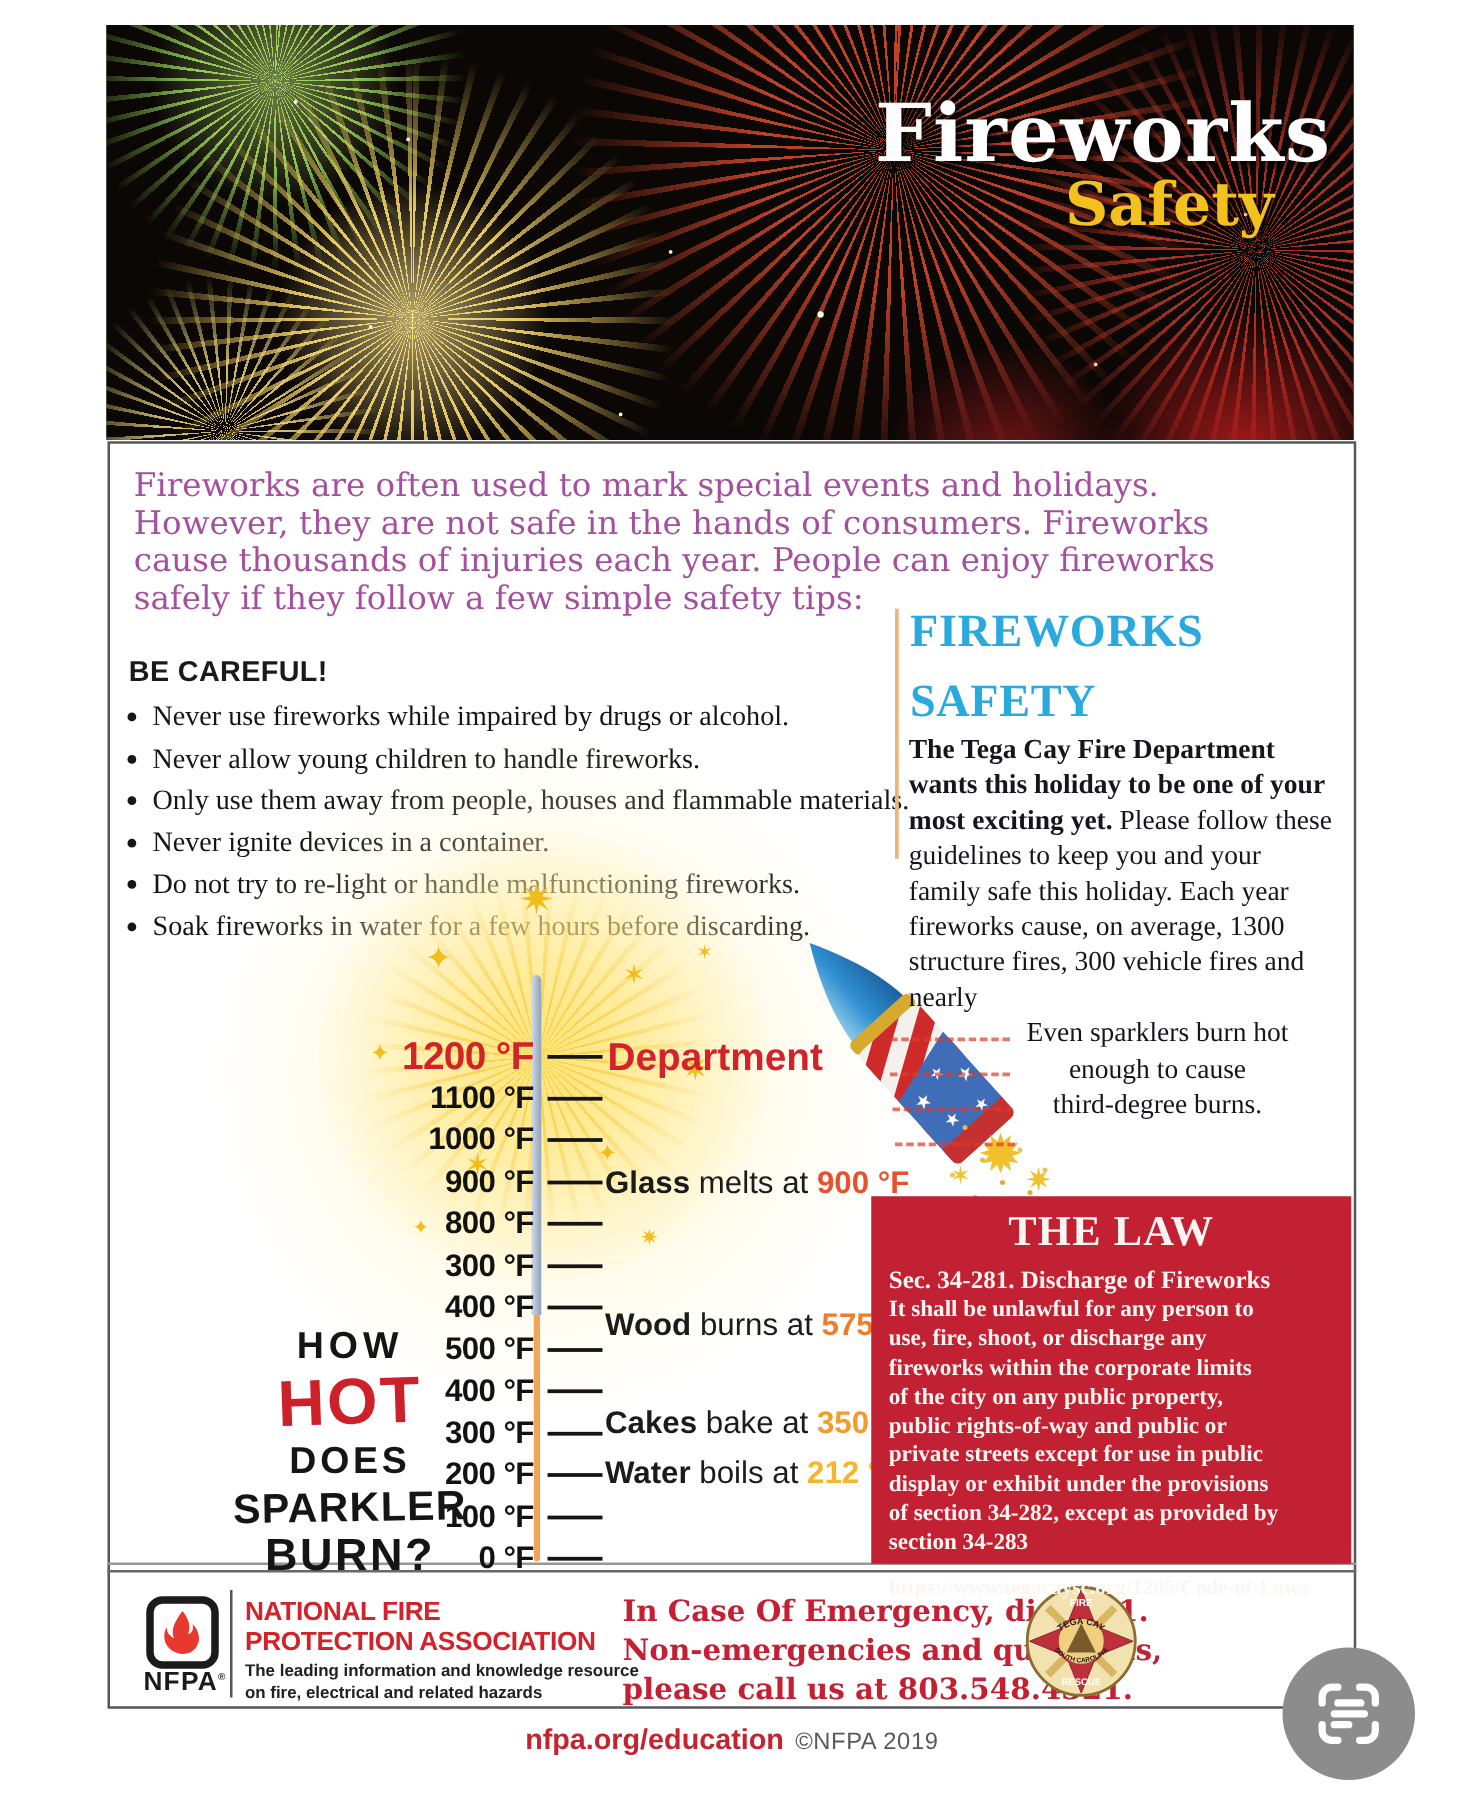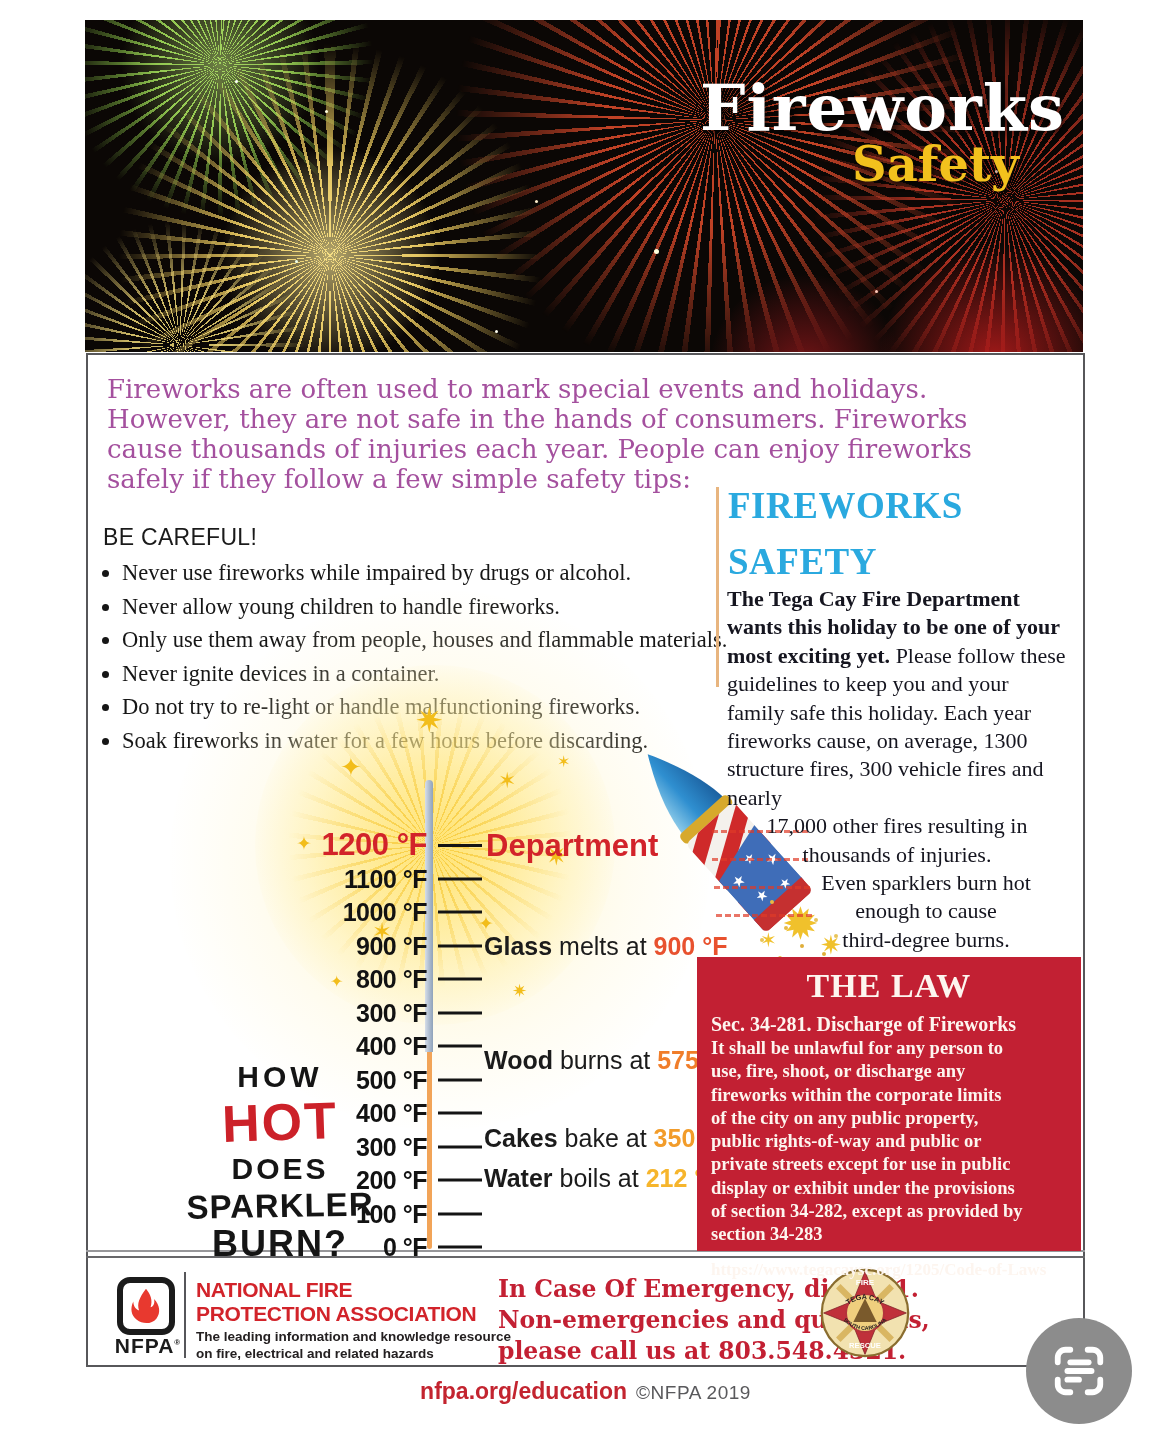--- a/index.html
+++ b/index.html
@@ -31,21 +31,21 @@
     font-size:64px;color:#ffffff;letter-spacing:1px;text-shadow:3px 4px 8px rgba(0,0,0,.9);}
   .photo-sub{position:absolute;right:64px;top:116px;font-family:"DejaVu Serif",serif;font-weight:bold;
     font-size:48px;color:#f3c11d;text-shadow:2px 3px 6px rgba(0,0,0,.9);}
 
   
   .frame{position:absolute;left:86px;top:353px;width:995px;height:1010px;border:2px solid #57575a;background:#fff;}
 
   .intro{position:absolute;left:107px;top:374px;width:918px;font-family:"DejaVu Serif",serif;
     font-size:26px;line-height:30px;color:#a4509e;}
 
-  .be-careful{position:absolute;left:103px;top:524px;font-size:23px;font-weight:normal;color:#1a1a1a;letter-spacing:.3px;}
+  .be-careful{position:absolute;left:103px;top:524px;font-size:23px;font-weight:bold;color:#1a1a1a;letter-spacing:.3px;}
   .bullets{position:absolute;left:100px;top:556px;width:625px;margin:0;padding-left:22px;
     font-family:"Liberation Serif",serif;font-size:22.5px;line-height:33.5px;color:#161616;}
   .bullets li{margin:0;}
 
   
   .tan-rule{position:absolute;left:716px;top:487px;width:3px;height:200px;background:#e8b57f;}
   .fw-heading{position:absolute;left:728px;top:478px;font-family:"Liberation Serif",serif;font-weight:bold;
     font-size:37px;line-height:56px;color:#2aa9df;letter-spacing:.5px;}
   .right-col{position:absolute;left:727px;top:585px;width:340px;font-family:"Liberation Serif",serif;
     font-size:22px;line-height:28.4px;color:#15151f;z-index:3;}
@@ -162,22 +162,20 @@
     <li>Soak fireworks in water for a few hours before discarding.</li>
   </ul>
 
   <div class="tan-rule"></div>
   <div class="fw-heading">
     <div>FIREWORKS</div>
     <div>SAFETY</div>
   </div>
   <div class="right-col">
     <div class="lead"><b>The Tega Cay Fire Department wants this holiday to be one of your most exciting yet.</b><span> Please follow these guidelines to keep you and your family safe this holiday. Each year fireworks cause, on average, 1300 structure fires, 300 vehicle fires and nearly</span></div>
-    <div class="wrap-center">17,000 other fires resulting in
-thousands of injuries.</div>
     <div class="wrap-right">Even sparklers burn hot
 enough to cause
 third-degree burns.</div>
   </div>
 
   <div class="glow1"></div>
   <div class="glow2"></div>
   <div class="spark-rays"></div>
   <div class="star" style="left:415px;top:700px;font-size:34px;">✷</div>
   <div class="star" style="left:340px;top:752px;font-size:26px;">✦</div>

